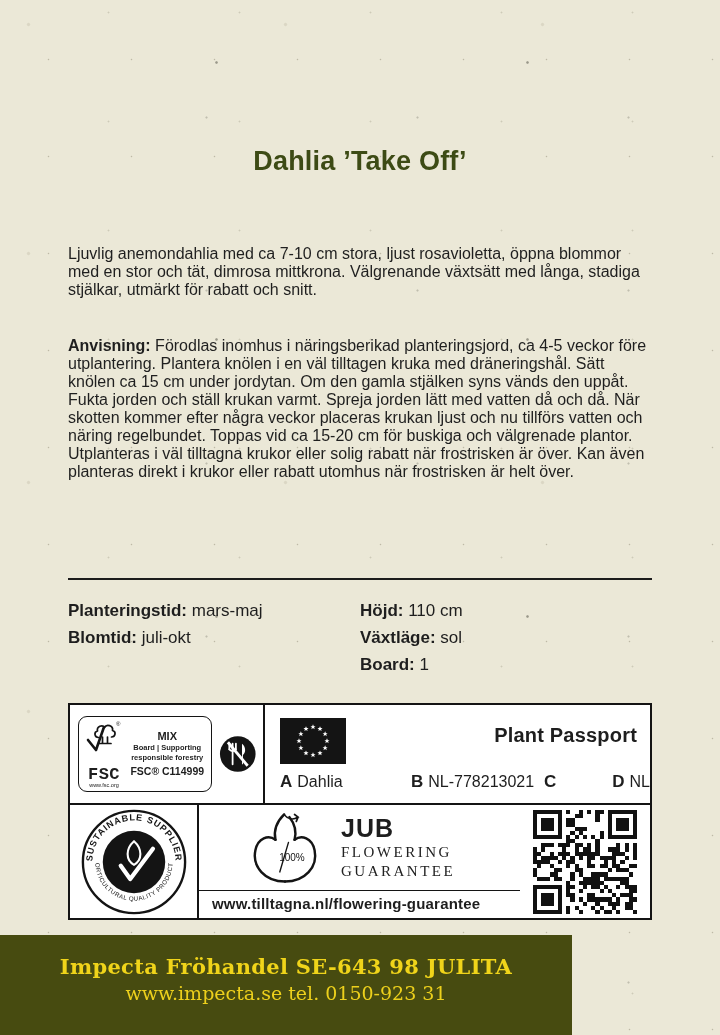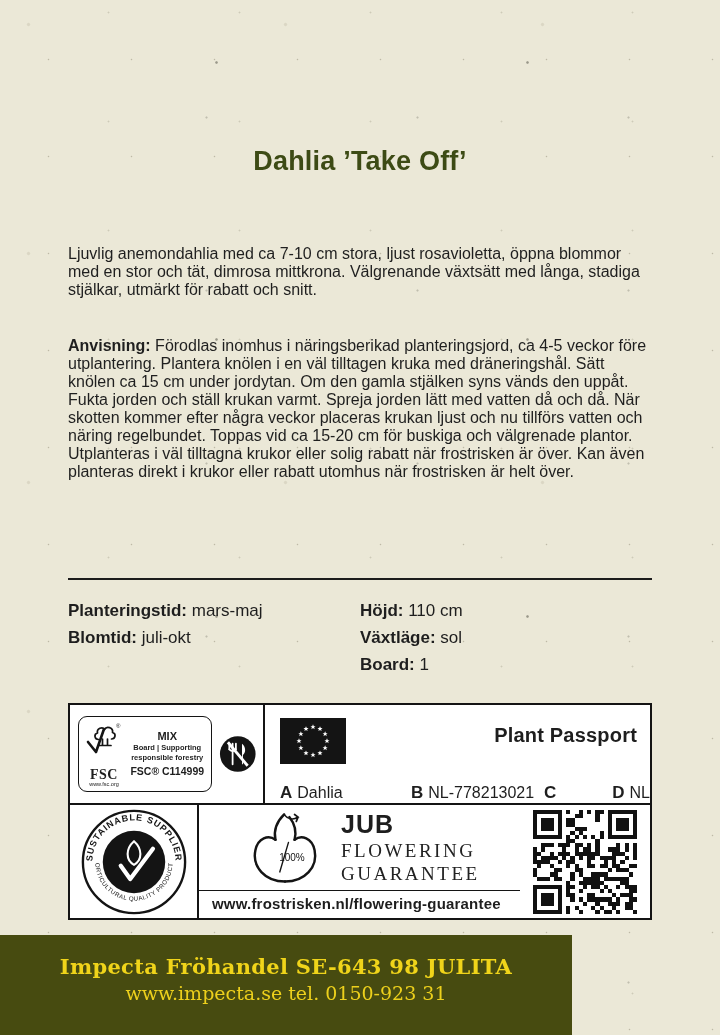--- a/index.html
+++ b/index.html
@@ -34,40 +34,40 @@
 
   
   .label-box {
     position:absolute; left:68px; top:703px; width:584px; height:217px;
     background:#fff; border:2px solid #141414;
   }
   .row1 { display:flex; height:100px; border-bottom:2px solid #141414; }
   .cell-fsc { width:195px; border-right:2px solid #141414; display:flex; align-items:center; gap:7px; padding:0 6px 0 8px; }
   .fsc-tag { width:136px; height:76px; border:1.5px solid #141414; border-radius:9px; display:flex; align-items:center; padding:4px 5px; gap:4px; background:#fff; }
   .fsc-left { width:40px; text-align:center; line-height:1; }
-  .fsc-brand { font-family:Liberation Serif, serif; font-weight:bold; font-size:14px; letter-spacing:.5px; }
+  .fsc-brand { font-family:Liberation Mono, monospace; font-weight:bold; font-size:17px; letter-spacing:.5px; }
   .fsc-site { font-size:5.5px; color:#222; }
   .fsc-right { flex:1; text-align:center; line-height:1.25; }
   .fsc-mix { font-weight:bold; font-size:11px; }
   .fsc-sub { font-weight:bold; font-size:7.5px; }
   .fsc-lic { font-weight:bold; font-size:10.5px; margin-top:3px; }
   .cell-passport { flex:1; position:relative; }
   .pp-title { position:absolute; top:10px; right:13px; font-size:20px; font-weight:bold; letter-spacing:.2px;margin-top:9px; }
   .eu-flag { position:absolute; top:13px; left:15px; }
-  .pp-fields { position:absolute; bottom:0; left:15px; right:0; display:flex; align-items:baseline; font-size:16px; }
+  .pp-fields { position:absolute; bottom:11px; left:15px; right:0; display:flex; align-items:baseline; font-size:16px; }
   .pp-key { font-weight:bold; margin-right:5px; font-size:17px; }
   .f-a { width:112px; } .f-b { width:152px;margin-left:33px; } .f-c { width:78px; } .f-d { }
   .row2 { display:flex; height:113px; }
   .cell-sust { width:129px; border-right:2px solid #141414; display:flex; align-items:center; justify-content:center; }
   .cell-jub { flex:1; display:flex; }
   .jub-main { flex:1; display:flex; flex-direction:column; min-width:0; }
   .jub-logo-row { flex:1; display:flex; align-items:center; padding-left:42px; gap:12px; }
   .jub-txt { line-height:1; }
   .jub-name { font-size:25px; font-weight:bold; letter-spacing:1px; }
-  .jub-l1, .jub-l2 { font-family:"Liberation Serif","DejaVu Serif",serif; font-size:19px; letter-spacing:2.5px; color:#222; margin-top:4px; }
+  .jub-l1, .jub-l2 { font-family:"Liberation Serif","DejaVu Serif",serif; font-size:15px; letter-spacing:2.5px; color:#222; margin-top:4px; }
   .jub-url { border-top:1.5px solid #141414; font-weight:bold; font-size:15px; padding:4px 0 6px 13px; letter-spacing:.2px; }
   .qr-wrap { width:130px; display:flex; align-items:center; justify-content:center; }
 
   .footer {
     position:absolute; left:0; bottom:0; width:572px; height:100px; background:#474b10;
     text-align:center; color:#f0d41a; padding-top:19px;
     font-family:"DejaVu Serif","Liberation Serif",serif;
   }
   .footer-l1 { font-size:21px; font-weight:bold; letter-spacing:.3px; }
   .footer-l2 { font-size:19px; margin-top:3px; color:#edd01c; }
@@ -201,21 +201,21 @@
                 <path d="M44 70 L54 36" stroke-width="1.6"></path>
               </g>
               <text x="58" y="57" font-size="11.5" text-anchor="middle" font-family="'Liberation Serif','DejaVu Serif',serif" fill="#141414">100%</text>
             </svg>
             <div class="jub-txt">
               <div class="jub-name">JUB</div>
               <div class="jub-l1">FLOWERING</div>
               <div class="jub-l2">GUARANTEE</div>
             </div>
           </div>
-          <div class="jub-url">www.frostrisken.nl/flowering-guarantee</div>
+          <div class="jub-url">www.tilltagna.nl/flowering-guarantee</div>
         </div>
         <div class="qr-wrap">
           <svg id="qr" width="104" height="104" viewBox="0 0 25 25" shape-rendering="crispEdges">
               <rect x="0" y="0" width="1" height="1" fill="#111"></rect>
               <rect x="1" y="0" width="1" height="1" fill="#111"></rect>
               <rect x="2" y="0" width="1" height="1" fill="#111"></rect>
               <rect x="3" y="0" width="1" height="1" fill="#111"></rect>
               <rect x="4" y="0" width="1" height="1" fill="#111"></rect>
               <rect x="5" y="0" width="1" height="1" fill="#111"></rect>
               <rect x="6" y="0" width="1" height="1" fill="#111"></rect>

